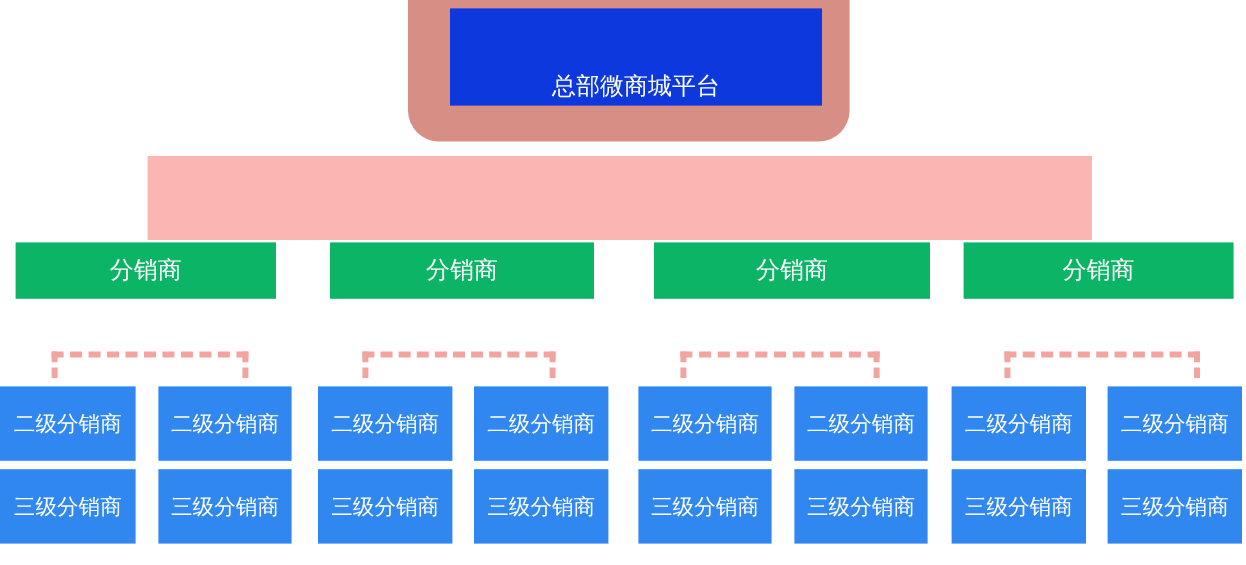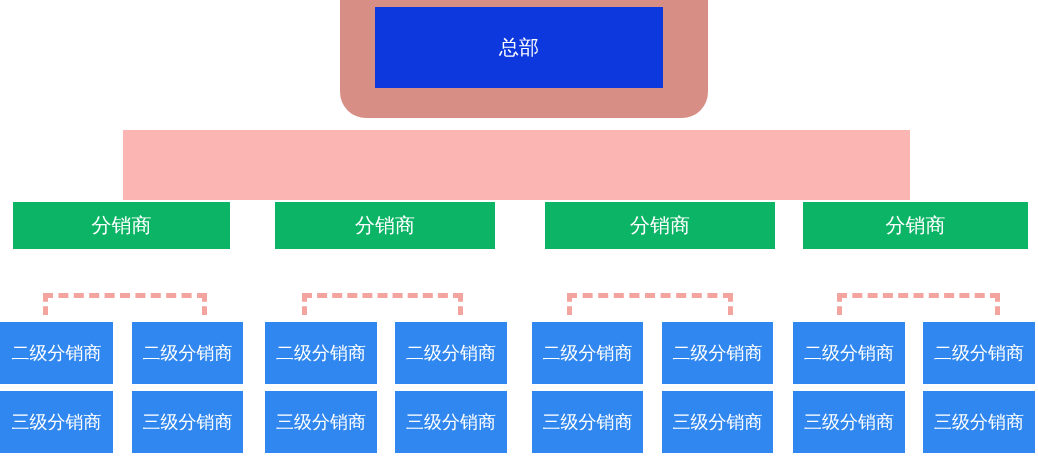--- a/index.html
+++ b/index.html
@@ -22,25 +22,26 @@
   }
   .hq-ring {
     position: absolute;
     left: 340px; top: -28px;
     width: 368px; height: 146px;
     background: #D78F85;
     border-radius: 26px;
   }
   .hq {
     left: 375px; top: 7px;
-    width: 288px; height: 81px;
+    width: 310px; height: 81px;
     background: #0C38DD;
     flex-direction: row;
     font-size: 20px;
     line-height: 31px;
+    align-items: flex-end;
   }
   .band {
     position: absolute;
     left: 123px; top: 130px;
     width: 787px; height: 70px;
     background: #FBB6B3;
   }
   .green {
     background: #0CB566;
     font-size: 20px;
@@ -63,20 +64,21 @@
 </style>
 </head>
 <body>
 
 <div class="stage">
 
   <div class="hq-ring"></div>
 
   <div class="node hq">
     <div>总部</div>
+    <div>微商城平台</div>
   </div>
 
   <div class="band"></div>
 
   <div class="node green" style="left:13px;  width:217px;">
     <span>分销商</span>
   </div>
   <div class="node green" style="left:275px; width:220px;">
     <span>分销商</span>
   </div>

